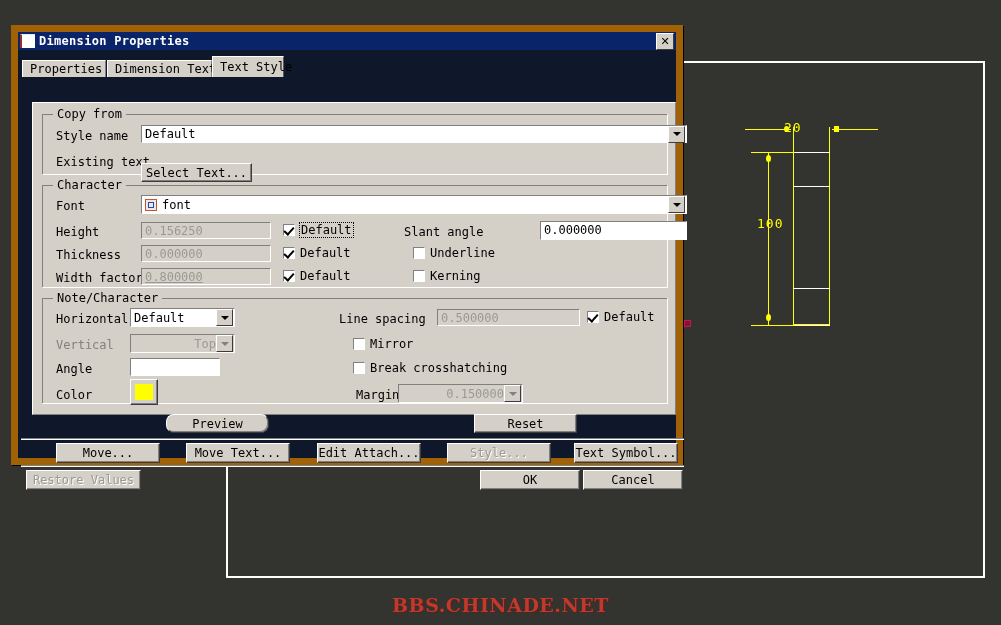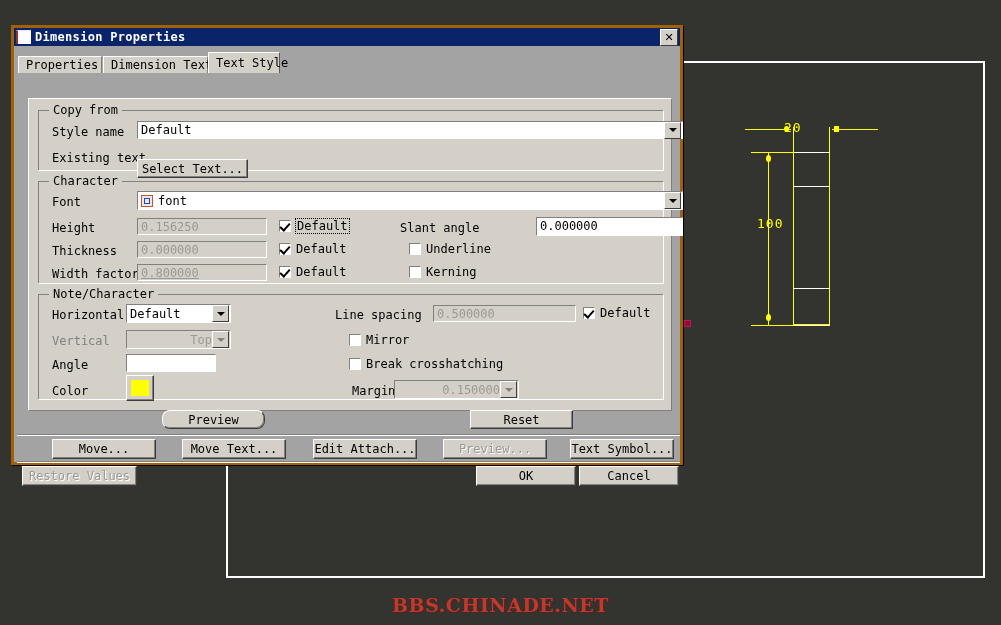--- a/index.html
+++ b/index.html
@@ -22,21 +22,21 @@
   #cad-marker{position:absolute;left:684px;top:320px;width:5px;height:5px;
               border:1px solid #c0185c;background:#8a1038;}
   #watermark{position:absolute;left:0;top:594px;width:1001px;text-align:center;
              color:#c1392b;font-family:"DejaVu Serif","Liberation Serif",serif;
              font-weight:bold;font-size:19px;letter-spacing:0.5px;
              text-shadow:1px 1px 0 #5a2020;}
 
   
   #dialog{
     position:absolute;left:11px;top:25px;width:672px;height:440px;
-    background:#a3a3a3;border:3px solid #a16207;
+    background:#0f172a;border:7px solid #a16207;
     box-shadow:1px 1px 0 #000;box-sizing:border-box;
   }
   #titlebar{height:18px;background:#0a246a;display:flex;align-items:center;
             padding:0 2px 0 2px;}
   #title-icon{width:13px;height:13px;background:#ffffff;border-left:2px solid #93312a;
               border-top:1px solid #e8e8e8;margin-right:4px;flex:0 0 auto;}
   #title-text{color:#ffffff;font-size:12px;font-weight:bold;flex:1 1 auto;
               font-family:"DejaVu Sans Mono","Liberation Mono",monospace;
               letter-spacing:0.3px;white-space:nowrap;overflow:hidden;}
   #close-btn{width:16px;height:15px;background:#d4d0c8;
@@ -301,21 +301,21 @@
   </div>
 
   <div class="btn" style="left:148px;top:382px;width:103px;height:19px;border-radius:8px;">Preview</div>
   <div class="btn" style="left:456px;top:382px;width:103px;height:19px;">Reset</div>
 
   <div class="hsep" style="left:3px;top:406px;width:663px;"></div>
 
   <div class="btn" style="left:38px;top:411px;width:104px;height:20px;">Move...</div>
   <div class="btn" style="left:168px;top:411px;width:104px;height:20px;">Move Text...</div>
   <div class="btn" style="left:299px;top:411px;width:104px;height:20px;">Edit Attach...</div>
-  <div class="btn disabled" style="left:429px;top:411px;width:104px;height:20px;">Preview...</div>
+  <div class="btn disabled" style="left:429px;top:411px;width:104px;height:20px;">Style...</div>
   <div class="btn" style="left:556px;top:411px;width:104px;height:20px;">Text Symbol...</div>
 
   <div class="hsep" style="left:3px;top:433px;width:663px;"></div>
 
   <div class="btn disabled" style="left:8px;top:438px;width:115px;height:20px;">Restore Values</div>
   <div class="btn" style="left:462px;top:438px;width:100px;height:20px;">OK</div>
   <div class="btn" style="left:565px;top:438px;width:100px;height:20px;">Cancel</div>
 
 </div>
 

